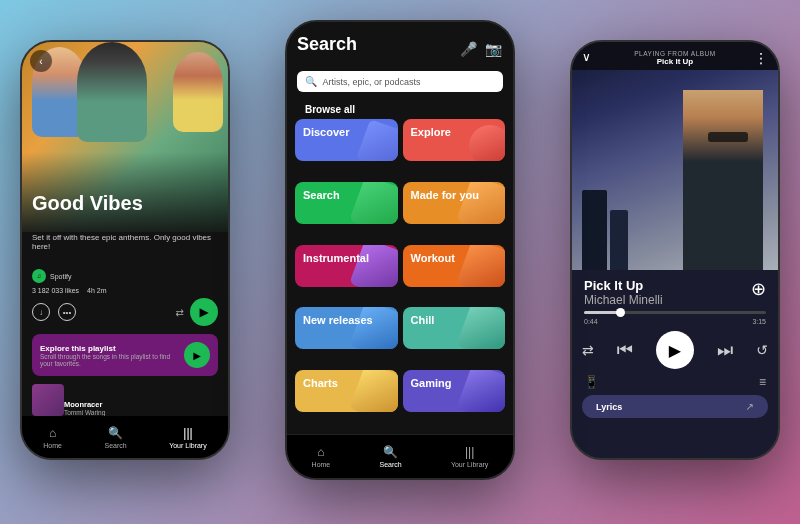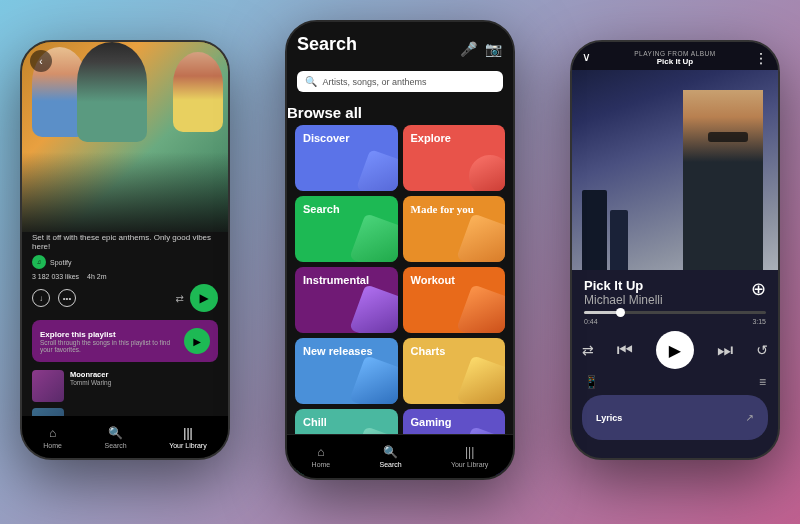--- a/index.html
+++ b/index.html
@@ -104,21 +104,21 @@
       font-weight: 900;
       position: absolute;
       bottom: 55px;
       left: 10px;
       line-height: 1.1;
     }
 
     .playlist-desc {
       color: #ccc;
       font-size: 8px;
-      margin-bottom: 4px;
+      margin-bottom: 18px;
     }
 
     .meta-row {
       display: flex;
       align-items: center;
       gap: 4px;
       margin-bottom: 4px;
     }
 
     .spotify-logo {
@@ -194,22 +194,21 @@
     }
 
     .track-list {
       display: flex;
       flex-direction: column;
       gap: 6px;
     }
 
     .track-item {
       display: flex;
-      align-items: flex-start;
-      gap: 6px;
+      align-items: flex-end;
     }
 
     .track-thumb {
       width: 32px; height: 32px;
       border-radius: 4px;
       flex-shrink: 0;
     }
 
     .track-info h5 {
       color: white;
@@ -298,59 +297,59 @@
     }
 
     .search-placeholder {
       color: #555;
       font-size: 9px;
       flex: 1;
     }
 
     .browse-all-label {
       color: white;
-      font-size: 15px;
+      font-size: 10px;
       font-weight: 700;
-      padding: 6px 0 4px;
+      padding: 6px 18px 4px;
     }
 
     .categories-grid {
       display: grid;
       grid-template-columns: 1fr 1fr;
       gap: 5px;
       padding: 0 8px;
       overflow-y: auto;
       flex: 1;
       padding-bottom: 50px;
     }
 
     .category-card {
       border-radius: 8px;
-      height: 66px;
+      height: 42px;
       position: relative;
       overflow: hidden;
       cursor: pointer;
     }
 
     .category-label {
       position: absolute;
       top: 7px; left: 8px;
       color: white;
       font-size: 11px;
       font-weight: 800;
       line-height: 1.2;
       z-index: 2;
     }
 
     
     .cat-discover { background: #5b73e8; }
     .cat-podcasts { background: #e8534a; }
     .cat-radio { background: #1DB954; }
-    .cat-made-for-you { background: #e88e27; font-family: Liberation Serif, serif; }
-    .cat-instrumental { background: #701a75; }
+    .cat-made-for-you { background: #e88e27; }
+    .cat-instrumental { background: #be185d; }
     .cat-workout { background: #e86a1a; }
     .cat-new-releases { background: #4a90d9; }
     .cat-charts { background: #e8b84b; }
     .cat-chill { background: #4ab8a0; }
     .cat-gaming { background: #6050c8; }
 
     .center-bottom-nav {
       display: flex;
       justify-content: space-around;
       align-items: center;
@@ -530,21 +529,21 @@
     .extra-btn {
       color: #aaa;
       font-size: 12px;
       cursor: pointer;
     }
 
     .lyrics-bar {
       margin: 0 10px;
       background: #3a3a6a;
       border-radius: 20px;
-      padding: 17px 14px;
+      padding: 6px 14px;
       display: flex;
       justify-content: space-between;
       align-items: center;
     }
 
     .lyrics-text {
       color: white;
       font-size: 9px;
       font-weight: bold;
     }
@@ -596,20 +595,23 @@
     <div class="hero-bg">
       <div class="hero-people">
         <div class="hero-person1"></div>
         <div class="hero-person2"></div>
         <div class="hero-person3"></div>
       </div>
       <div class="gradient-overlay"></div>
       <div class="back-btn">‹</div>
     </div>
 
+    <div style="position:absolute; top:150px; left:10px; right:10px; z-index:5;">
+      <div class="playlist-title" style="position:relative; bottom:auto; left:auto; font-size:20px; margin-bottom:4px;">Good Vibes</div>
+    </div>
 
     <div class="content-area-left">
       <div class="playlist-desc">Set it off with these epic anthems. Only good vibes here!</div>
 
       <div class="meta-row">
         <div class="spotify-logo">♫</div>
         <span class="meta-text">Spotify</span>
       </div>
 
       <div class="meta-row">
@@ -673,21 +675,21 @@
     <div class="search-header" style="position:relative;">
       <div class="search-header-row">
         <div class="search-title">Search</div>
         <div style="display:flex;gap:8px;">
           <span style="color:white;font-size:14px;cursor:pointer;">🎤</span>
           <span style="color:white;font-size:14px;cursor:pointer;">📷</span>
         </div>
       </div>
       <div class="search-bar">
         <span class="search-icon-small">🔍</span>
-        <span class="search-placeholder">Artists, songs, or anthems</span>
+        <span class="search-placeholder">Artists, epic, or podcasts</span>
       </div>
     </div>
 
     <div class="browse-all-label">Browse all</div>
 
     <div class="categories-grid">
 
       <div class="category-card cat-discover">
         <span class="category-label">Discover</span>
         <div class="cat-deco" style="background:linear-gradient(135deg,#7a93ff,#5060d0);width:42px;height:42px;"></div>
@@ -716,28 +718,28 @@
       <div class="category-card cat-workout">
         <span class="category-label">Workout</span>
         <div class="cat-deco" style="background:linear-gradient(135deg,#ff9a50,#c04010);"></div>
       </div>
 
       <div class="category-card cat-new-releases">
         <span class="category-label">New releases</span>
         <div class="cat-deco" style="background:linear-gradient(135deg,#70b8ff,#2060b0);"></div>
       </div>
 
+      <div class="category-card cat-chill">
+        <span class="category-label">Chill</span>
+        <div class="cat-deco" style="background:linear-gradient(135deg,#80d8c0,#208870);"></div>
+      </div>
+
       <div class="category-card cat-charts">
         <span class="category-label">Charts</span>
         <div class="cat-deco" style="background:linear-gradient(135deg,#ffe070,#c08020);"></div>
-      </div>
-
-      <div class="category-card cat-chill">
-        <span class="category-label">Chill</span>
-        <div class="cat-deco" style="background:linear-gradient(135deg,#80d8c0,#208870);"></div>
       </div>
 
       <div class="category-card cat-gaming">
         <span class="category-label">Gaming</span>
         <div class="cat-deco" style="background:linear-gradient(135deg,#9080f0,#3020a0);"></div>
       </div>
 
     </div>
 
     <div class="center-bottom-nav">

